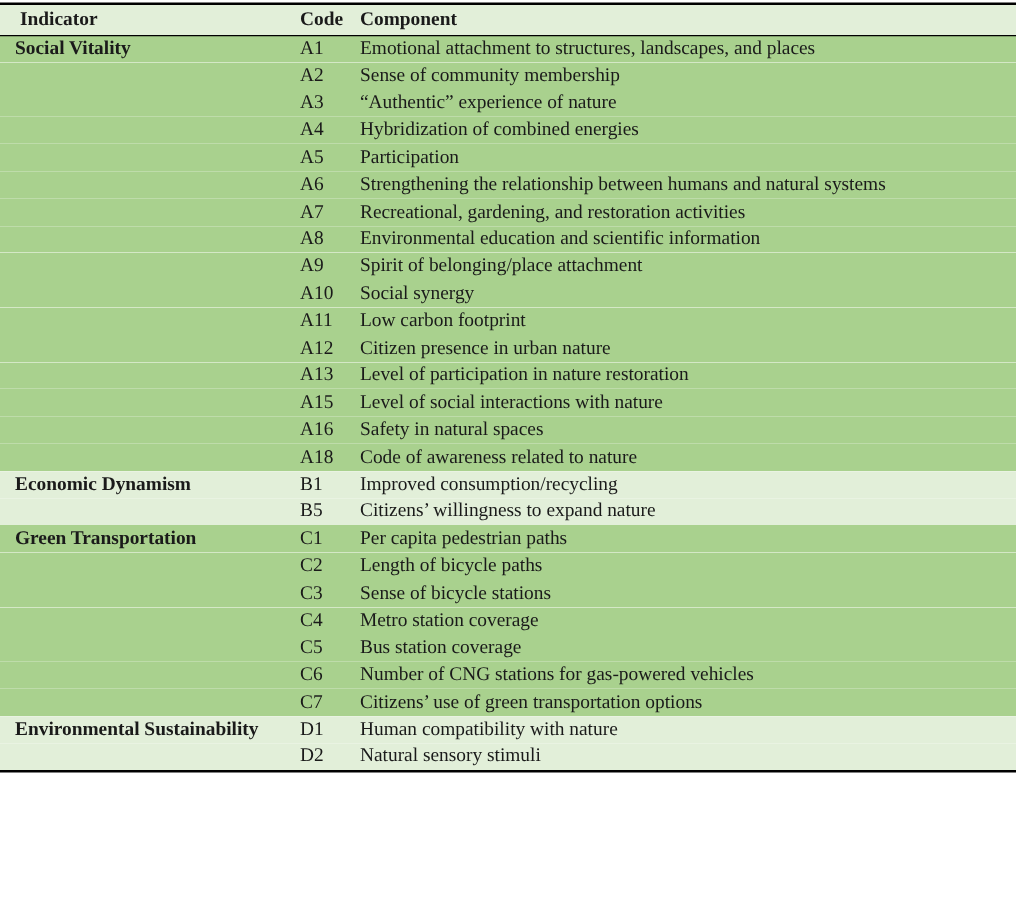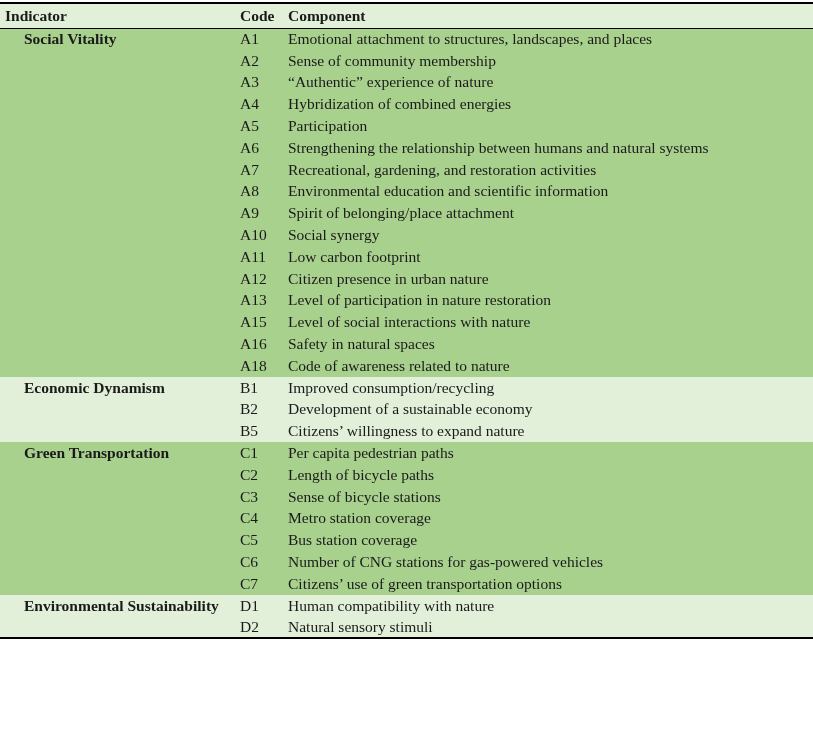--- a/index.html
+++ b/index.html
@@ -40,32 +40,32 @@
     border-bottom: 1.7px solid var(--border);
   }
   thead th {
     font-weight: bold;
     text-align: left;
     height: 25px;
     padding: 0;
     white-space: nowrap;
     overflow: hidden;
   }
-  th.h-indicator { padding-left: 5px; }
+  th.h-indicator { padding-left: 16px; }
 
   tbody td {
     height: 21.8px;
     padding: 0;
     vertical-align: middle;
     white-space: nowrap;
     overflow: hidden;
   }
   td.ind {
     font-weight: bold;
-    padding-left: 24px;
+    padding-left: 12px;
   }
   tr.dark  { background: var(--dark); }
   tr.light { background: var(--light); }
 </style>
 </head>
 <body>
 
 <div class="page">
   <table class="indicator-table">
     <colgroup>
@@ -161,25 +161,20 @@
           <td>A18</td>
           <td>Code of awareness related to nature</td>
         </tr>
         <tr class="light">
           <td class="ind">Economic Dynamism</td>
           <td>B1</td>
           <td>Improved consumption/recycling</td>
         </tr>
         <tr class="light">
           <td class="ind"></td>
-          <td>B2</td>
-          <td>Development of a sustainable economy</td>
-        </tr>
-        <tr class="light">
-          <td class="ind"></td>
           <td>B5</td>
           <td>Citizens’ willingness to expand nature</td>
         </tr>
         <tr class="dark">
           <td class="ind">Green Transportation</td>
           <td>C1</td>
           <td>Per capita pedestrian paths</td>
         </tr>
         <tr class="dark">
           <td class="ind"></td>

